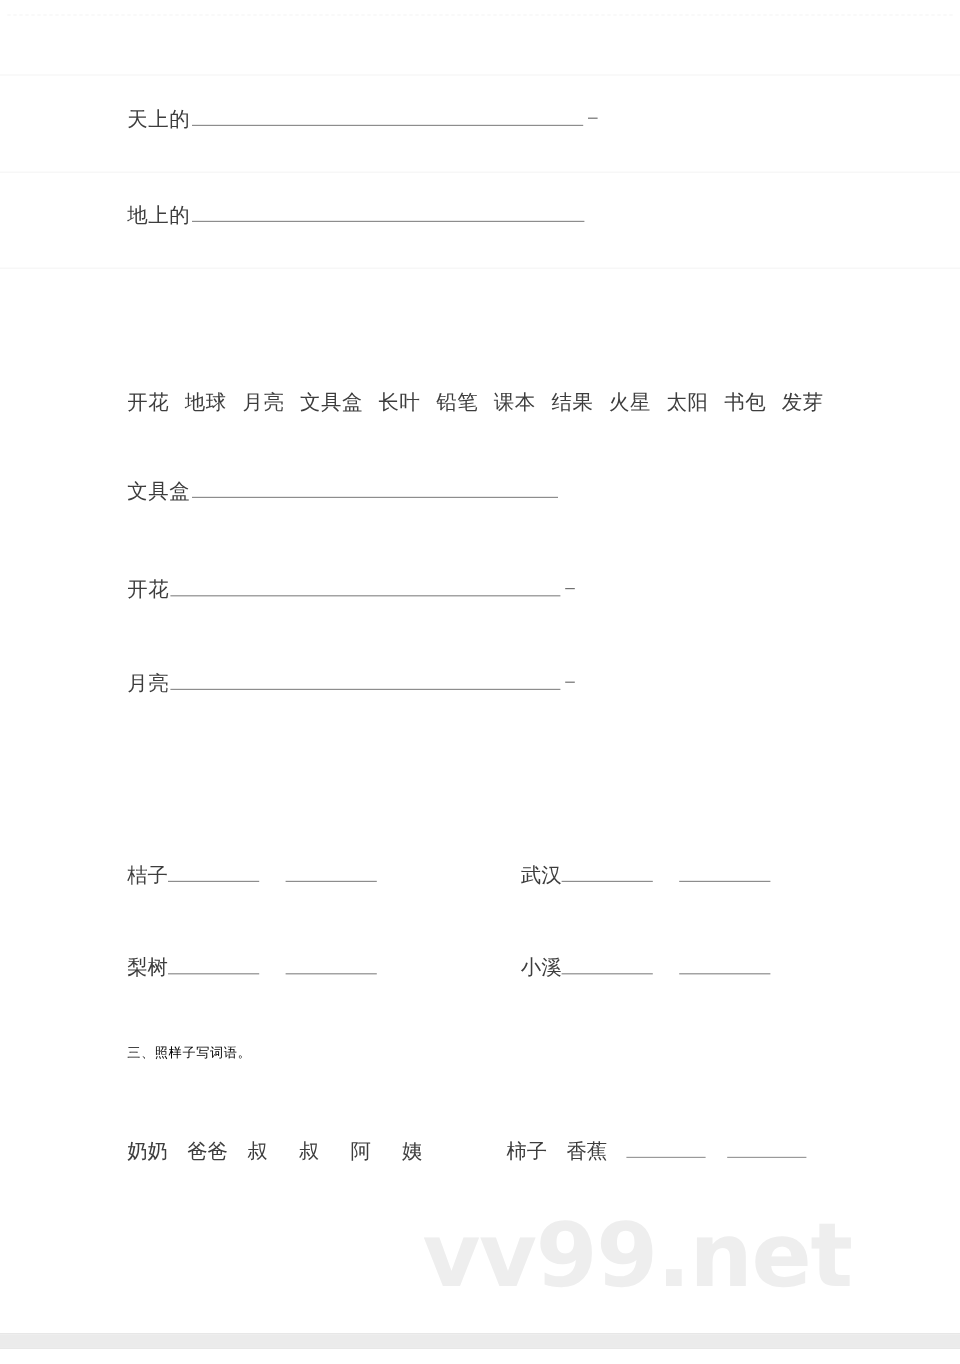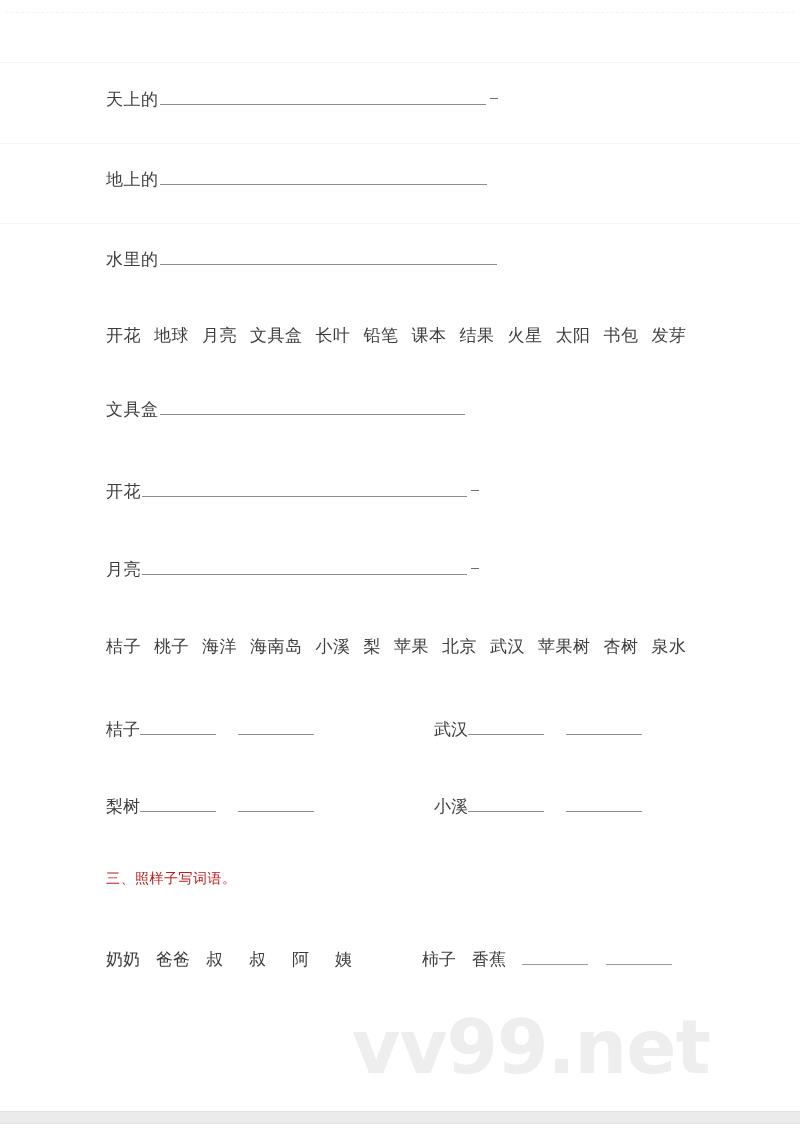--- a/index.html
+++ b/index.html
@@ -119,23 +119,23 @@
     display: inline-block;
     width: 76px;
     border-bottom: 1.4px solid #8d8d8d;
     height: 15px;
   }
   .short-gap { display: inline-block; width: 22px; }
 
   
   .section-heading {
     position: absolute;
-    font-size: 14px;
+    font-size: 11px;
     letter-spacing: 0.5px;
-    color: #b91c1c;
+    color: #000000;
     white-space: nowrap;
   }
 
   
   .example-row {
     position: absolute;
     display: flex;
     align-items: baseline;
     white-space: nowrap;
     font-size: 17px;
@@ -169,45 +169,40 @@
     <span class="cue">天上的</span>
     <span class="rule-blank" style="width: 326px;"></span>
     <span class="tail-dash"></span>
   </div>
 
   <div class="row" style="left:106px; top:168px;justify-content:space-between;">
     <span class="cue">地上的</span>
     <span class="rule-blank" style="width: 327px;"></span>
   </div>
 
-  <div class="row" style="left:106px; top:248px;">
-    <span class="cue">水里的</span>
-    <span class="rule-blank" style="width: 337px;"></span>
-  </div>
 
   <div class="wordbank" style="left:106px; top:324px;"><span class="w">开花</span><span class="w">地球</span><span class="w">月亮</span><span class="w">文具盒</span><span class="w">长叶</span><span class="w">铅笔</span><span class="w">课本</span><span class="w">结果</span><span class="w">火星</span><span class="w">太阳</span><span class="w">书包</span><span class="w">发芽</span></div>
 
   <div class="row" style="left:106px; top:398px;">
     <span class="cue">文具盒</span>
     <span class="rule-blank" style="width: 305px;"></span>
   </div>
 
   <div class="row" style="left:106px; top:480px;">
     <span class="cue">开花</span>
     <span class="rule-blank" style="width: 325px;"></span>
     <span class="tail-dash"></span>
   </div>
 
   <div class="row" style="left:106px; top:558px;">
     <span class="cue">月亮</span>
     <span class="rule-blank" style="width: 325px;"></span>
     <span class="tail-dash"></span>
   </div>
 
-  <div class="wordbank" style="left:106px; top:635px;"><span class="w">桔子</span><span class="w">桃子</span><span class="w">海洋</span><span class="w">海南岛</span><span class="w">小溪</span><span class="w">梨</span><span class="w">苹果</span><span class="w">北京</span><span class="w">武汉</span><span class="w">苹果树</span><span class="w">杏树</span><span class="w">泉水</span></div>
 
   <div class="pair-cell" style="left:106px; top:718px;">
     <span>桔子</span>
     <span class="short-blank"></span>
     <span class="short-gap"></span>
     <span class="short-blank"></span>
   </div>
   <div class="pair-cell" style="left:434px; top:718px;">
     <span>武汉</span>
     <span class="short-blank"></span>

